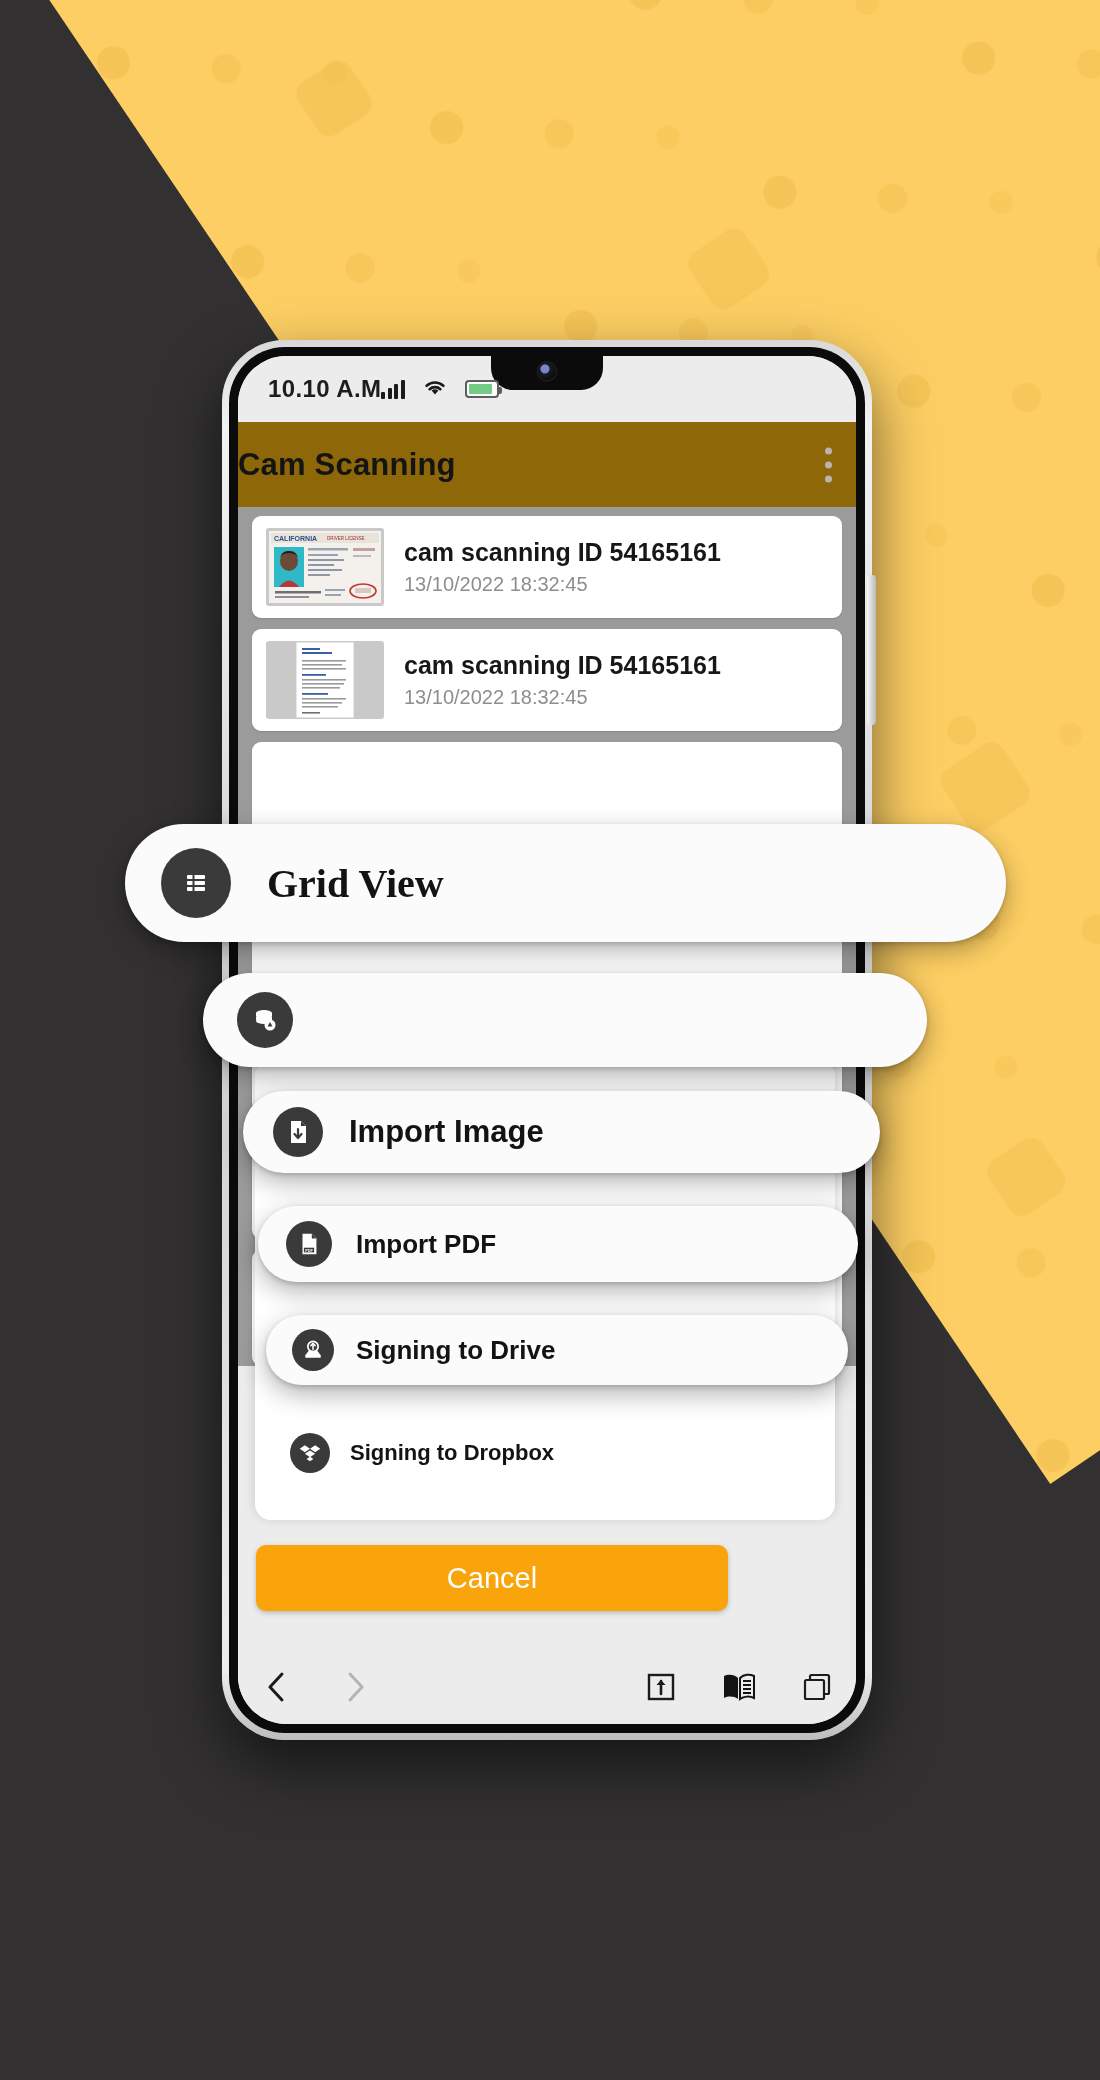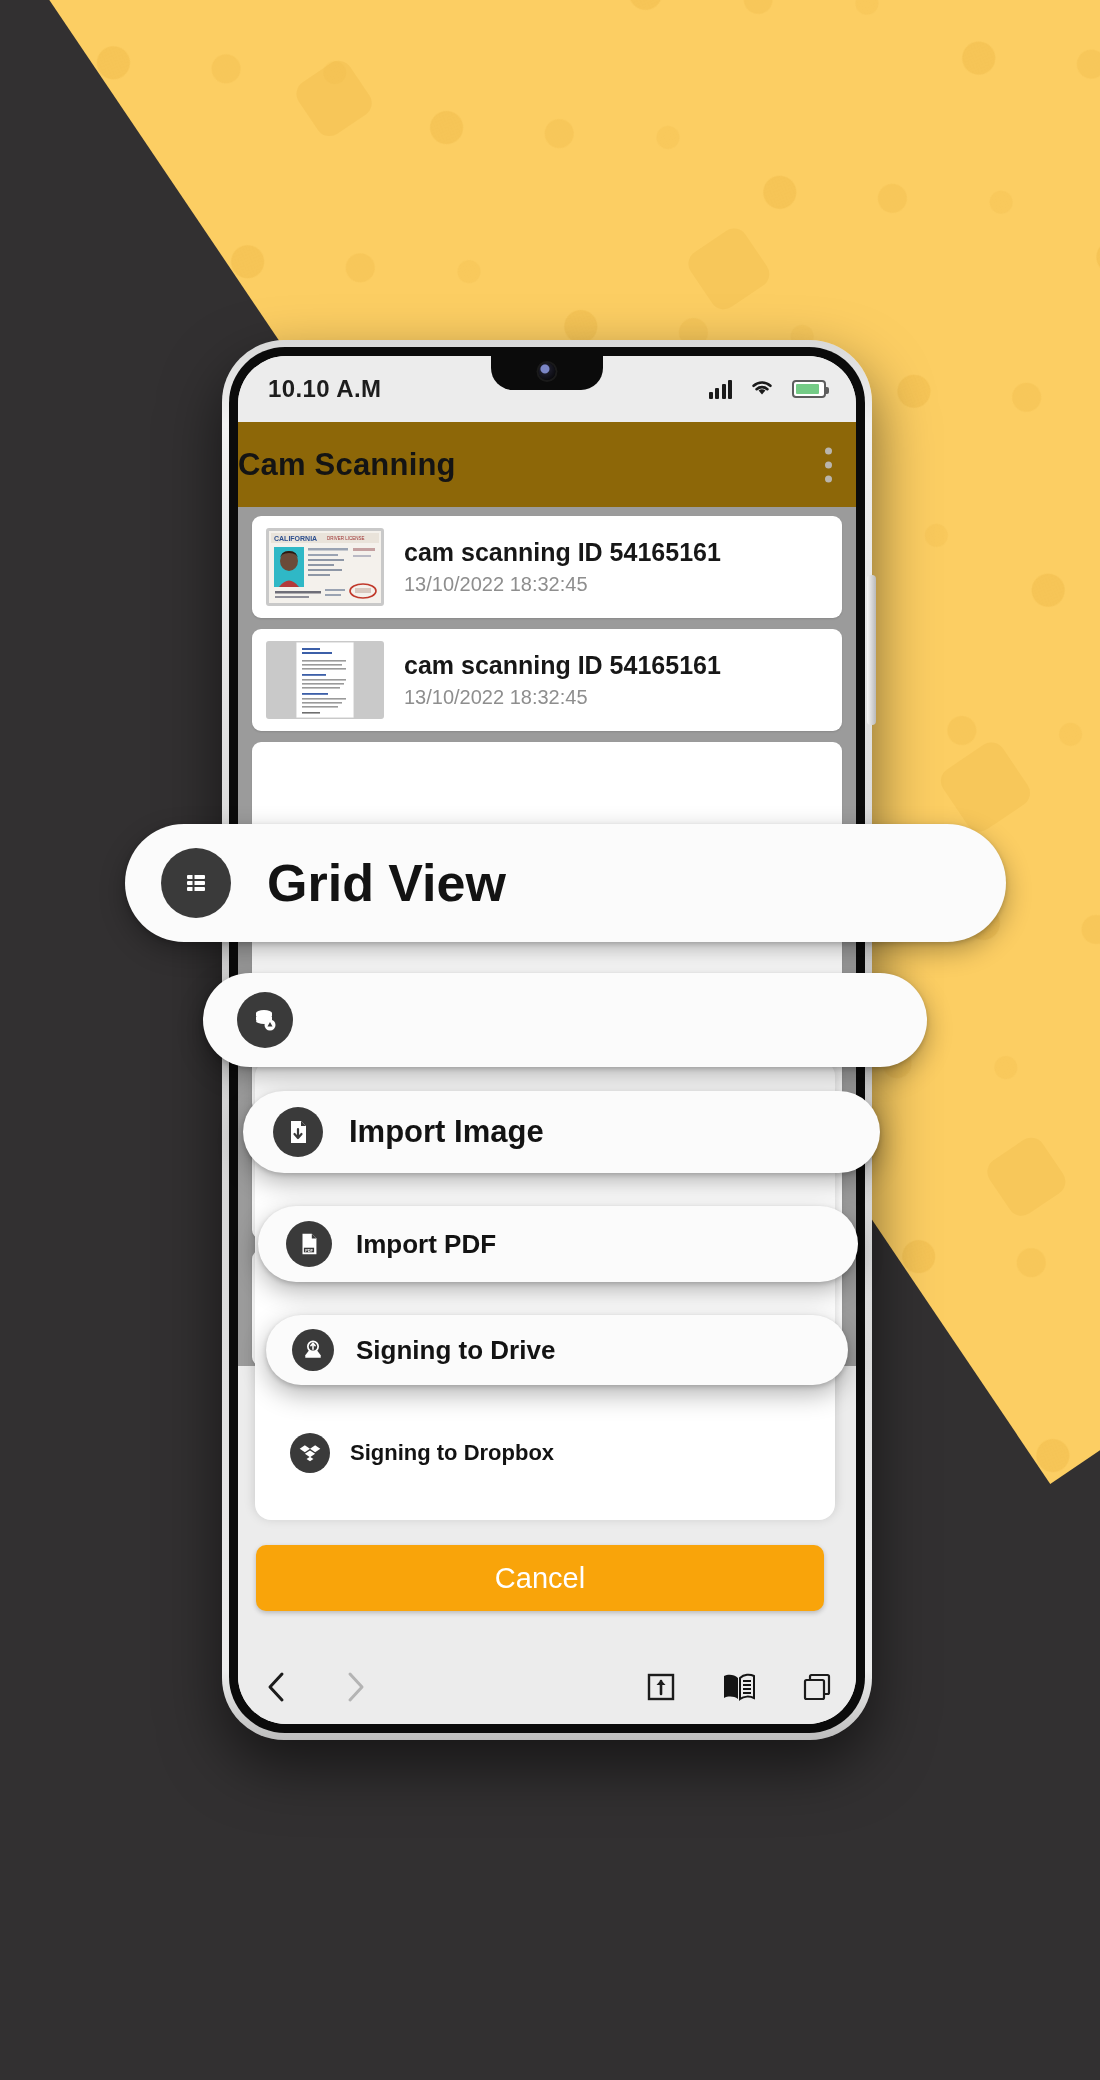--- a/index.html
+++ b/index.html
@@ -68,21 +68,21 @@
   }
   .side-btn{
     position:absolute;right:-4px;top:235px;width:9px;height:150px;
     border-radius:4px;
     background:linear-gradient(90deg,#f7f7f7,#b9b9b9);
   }
 
   
   #statusbar{
     height:66px;background:#ececec;position:relative;
-    display:flex;align-items:center;justify-content:space-between;
+    display:flex;align-items:center;
     padding:0 30px;box-sizing:border-box;
   }
   #clock{font-size:24px;font-weight:700;color:#1d1d1d;letter-spacing:.4px;}
   .notch{
     position:absolute;left:50%;top:0;transform:translateX(-50%);
     width:112px;height:34px;background:#0b0b0b;
     border-bottom-left-radius:22px;border-bottom-right-radius:22px;
   }
   .notch::after{
     content:"";position:absolute;left:50%;top:7px;transform:translateX(-50%);
@@ -143,21 +143,21 @@
   
   .float-pill{
     position:absolute;background:#fbfbfb;border-radius:70px;
     display:flex;align-items:center;
     box-shadow:0 9px 26px rgba(0,0,0,.30), 0 2px 5px rgba(0,0,0,.18);
     z-index:6;
   }
 
   #pill-grid{left:125px;top:824px;width:845px;height:118px;padding-left:36px;gap:36px;}
   #pill-grid .si-icon{width:70px;height:70px;}
-  #pill-grid .si-label{font-size:52px;}
+  #pill-grid .si-label{font-size:40px;font-family:Liberation Serif, serif;}
 
   #pill-restore{left:203px;top:973px;width:690px;height:94px;padding-left:34px;gap:28px;}
   #pill-restore .si-icon{width:56px;height:56px;}
   #pill-restore .si-label{font-size:33px;}
 
   #pill-image{left:243px;top:1091px;width:607px;height:82px;padding-left:30px;gap:26px;}
   #pill-image .si-icon{width:50px;height:50px;}
   #pill-image .si-label{font-size:31px;}
 
   #pill-pdf{left:258px;top:1206px;width:572px;height:76px;padding-left:28px;gap:24px;}
@@ -175,21 +175,21 @@
   #row-dropbox .si-icon{width:40px;height:40px;}
   #row-dropbox .si-label{font-size:22px;}
 
   #sheet-white{
     position:absolute;left:255px;top:1060px;width:580px;height:460px;
     background:#fff;border-radius:16px;z-index:5;
     box-shadow:0 -2px 12px rgba(0,0,0,.16);
   }
 
   #cancel-btn{
-    position:absolute;left:256px;top:1545px;width:568px;height:66px;
+    position:absolute;left:256px;top:1545px;width:472px;height:66px;
     background:#F9A40A;border-radius:10px;z-index:7;
     display:flex;align-items:center;justify-content:center;
     color:#fff;font-size:29px;font-weight:500;
     box-shadow:0 2px 5px rgba(0,0,0,.22);
   }
 
   
   #bottomnav{
     position:absolute;left:0;right:0;bottom:0;height:74px;background:#ececec;
     display:flex;align-items:center;z-index:8;

